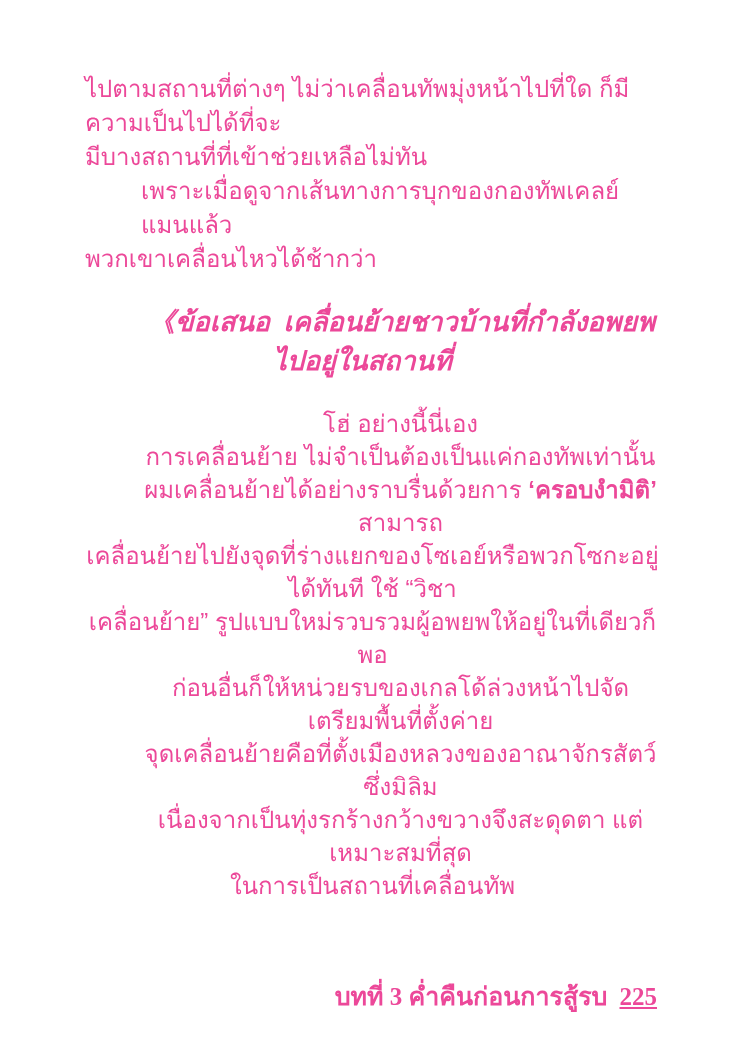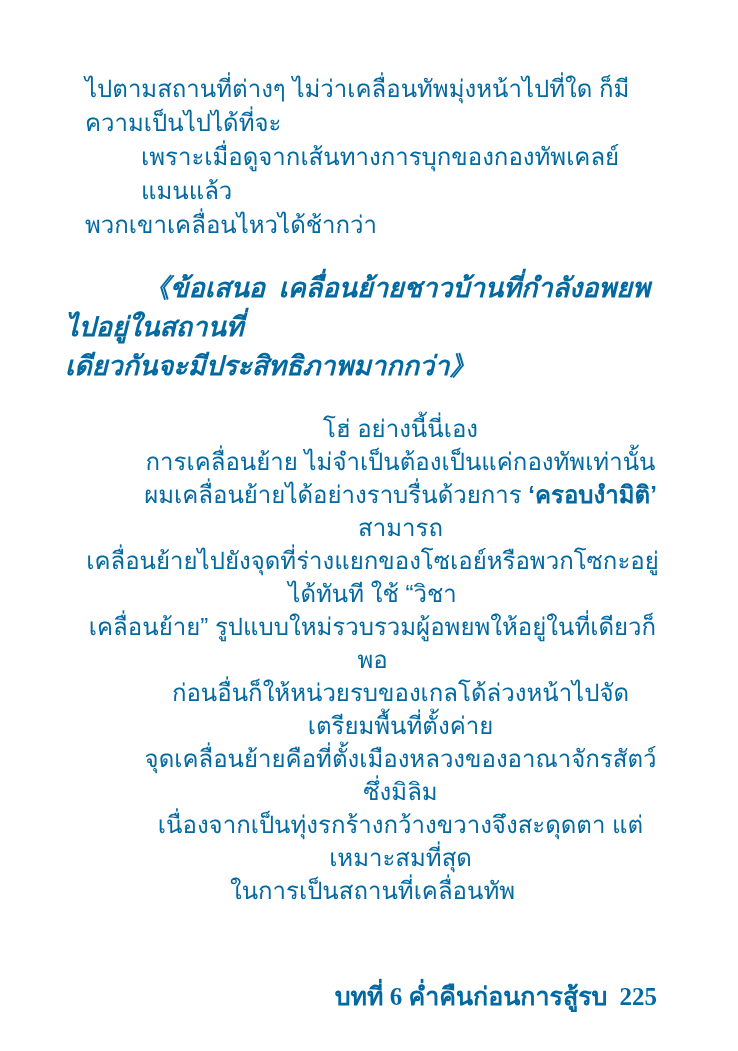--- a/index.html
+++ b/index.html
@@ -1,21 +1,21 @@
 <!DOCTYPE html>
 <html><head>
 <meta charset="utf-8">
 <style>
   html,body{margin:0;padding:0;background:#e8e8e8;}
   .page{
     position:relative;
     width:738px;height:1051px;
     margin:0 auto;
     background:#ffffff;
-    color:#0369a1;
+    color:#ec4899;
     font-family:"Liberation Sans", sans-serif;
     overflow:hidden;
   }
   .content{
     position:absolute;
     left:85px;top:72px;
     width:575px;
   }
   .para .line{
     font-size:24px;
@@ -27,58 +27,58 @@
   .line .bold{font-weight:bold;}
   .heading{
     margin:27px 0 26px -20px;
     font-family:"Liberation Serif", serif;
     font-weight:bold;
     font-style:italic;
     font-size:27px;
     line-height:39px;
   }
   .heading .h-line{white-space:pre-wrap;}
-  .heading .h-line.first{text-indent:78px;}
+  .heading .h-line.first{text-indent:78px;text-align:center;}
   .footer{
     position:absolute;
     top:948px;right:81px;
     font-family:"Liberation Serif", serif;
     font-weight:bold;
     font-size:25px;
     white-space:pre-wrap;
   }
-  .footer .pagenum{margin-left:12px;}
+  .footer .pagenum{margin-left:12px;text-decoration:underline;}
 </style>
 </head>
 <body>
 
 <div class="page">
   <div class="content">
 
     <div class="para">
         <div class="line"><span>ไปตามสถานที่ต่างๆ ไม่ว่าเคลื่อนทัพมุ่งหน้าไปที่ใด ก็มีความเป็นไปได้ที่จะ</span></div>
+        <div class="line"><span>มีบางสถานที่ที่เข้าช่วยเหลือไม่ทัน</span></div>
         <div class="line indent"><span>เพราะเมื่อดูจากเส้นทางการบุกของกองทัพเคลย์แมนแล้ว</span></div>
         <div class="line"><span>พวกเขาเคลื่อนไหวได้ช้ากว่า</span></div>
       </div>
 
     <div class="heading">
       <div class="h-line first">《ข้อเสนอ  เคลื่อนย้ายชาวบ้านที่กำลังอพยพไปอยู่ในสถานที่</div>
-      <div class="h-line">เดียวกันจะมีประสิทธิภาพมากกว่า》</div>
     </div>
 
     <div class="para tight">
         <div class="line indent"><span>โฮ่ อย่างนี้นี่เอง</span></div>
         <div class="line indent"><span>การเคลื่อนย้าย ไม่จำเป็นต้องเป็นแค่กองทัพเท่านั้น</span></div>
         <div class="line indent"><span>ผมเคลื่อนย้ายได้อย่างราบรื่นด้วยการ </span><span class="bold">‘ครอบงำมิติ’</span><span> สามารถ</span></div>
         <div class="line"><span>เคลื่อนย้ายไปยังจุดที่ร่างแยกของโซเอย์หรือพวกโซกะอยู่ได้ทันที ใช้ “วิชา</span></div>
         <div class="line"><span>เคลื่อนย้าย” รูปแบบใหม่รวบรวมผู้อพยพให้อยู่ในที่เดียวก็พอ</span></div>
         <div class="line indent"><span>ก่อนอื่นก็ให้หน่วยรบของเกลโด้ล่วงหน้าไปจัดเตรียมพื้นที่ตั้งค่าย</span></div>
         <div class="line indent"><span>จุดเคลื่อนย้ายคือที่ตั้งเมืองหลวงของอาณาจักรสัตว์ซึ่งมิลิม</span></div>
         <div class="line indent"><span>เนื่องจากเป็นทุ่งรกร้างกว้างขวางจึงสะดุดตา แต่เหมาะสมที่สุด</span></div>
         <div class="line"><span>ในการเป็นสถานที่เคลื่อนทัพ</span></div>
       </div>
 
   </div>
 
   <div class="footer">
-    <span>บทที่ 6 ค่ำคืนก่อนการสู้รบ</span><span class="pagenum">225</span>
+    <span>บทที่ 3 ค่ำคืนก่อนการสู้รบ</span><span class="pagenum">225</span>
   </div>
 </div>
 
 </body></html>

